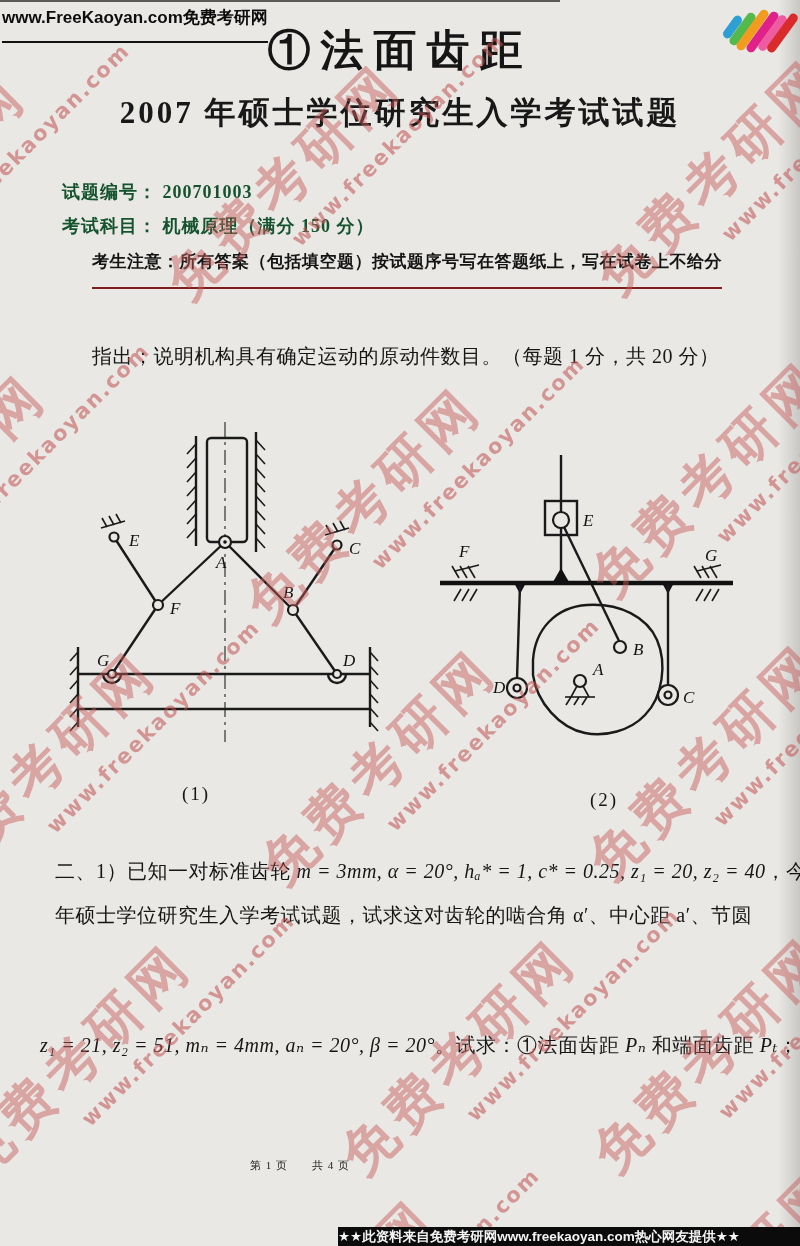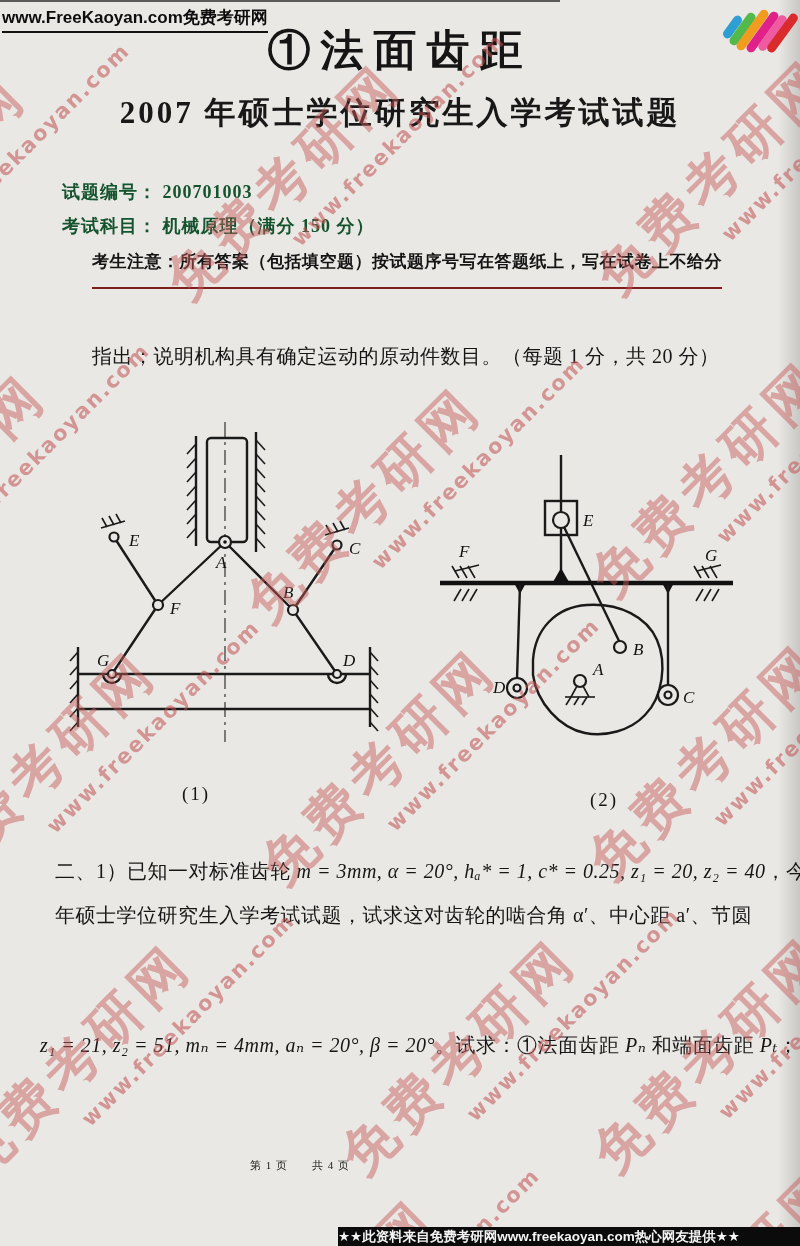--- a/index.html
+++ b/index.html
@@ -10,21 +10,21 @@
     font-family:"Liberation Serif","DejaVu Serif",serif; color:#1b1b1b;
   }
   .shade-right{position:absolute; right:0; top:0; width:22px; height:100%;
     background:linear-gradient(to right, rgba(0,0,0,0), rgba(0,0,0,0.14)); z-index:3;}
   .topline{position:absolute; left:0; top:0; width:560px; height:2px; background:#2a2a2a; opacity:.75; z-index:4;}
 
   .site-header{
     position:absolute; left:2px; top:6px; z-index:4;
     font-family:"Liberation Sans","DejaVu Sans",sans-serif;
     font-size:17px; font-weight:bold; color:#0d0d0d;
-    border-bottom:2px solid #111; padding-bottom:2px; letter-spacing:0px;text-align:center;
+    border-bottom:2px solid #111; padding-bottom:12px; letter-spacing:0px;text-align:center;
   }
   .doc-title{
     position:absolute; left:0; top:22px; width:100%; text-align:center; z-index:2;
     font-size:43px; font-weight:bold; letter-spacing:10px; color:#151515;
   }
   .doc-subtitle{
     position:absolute; left:0; top:92px; width:100%; text-align:center; z-index:2;
     font-size:31px; font-weight:bold; letter-spacing:3px; color:#181818;
   }
   .meta-line{position:absolute; z-index:2; font-size:18px; font-weight:bold; color:#14532d; letter-spacing:1px;}

